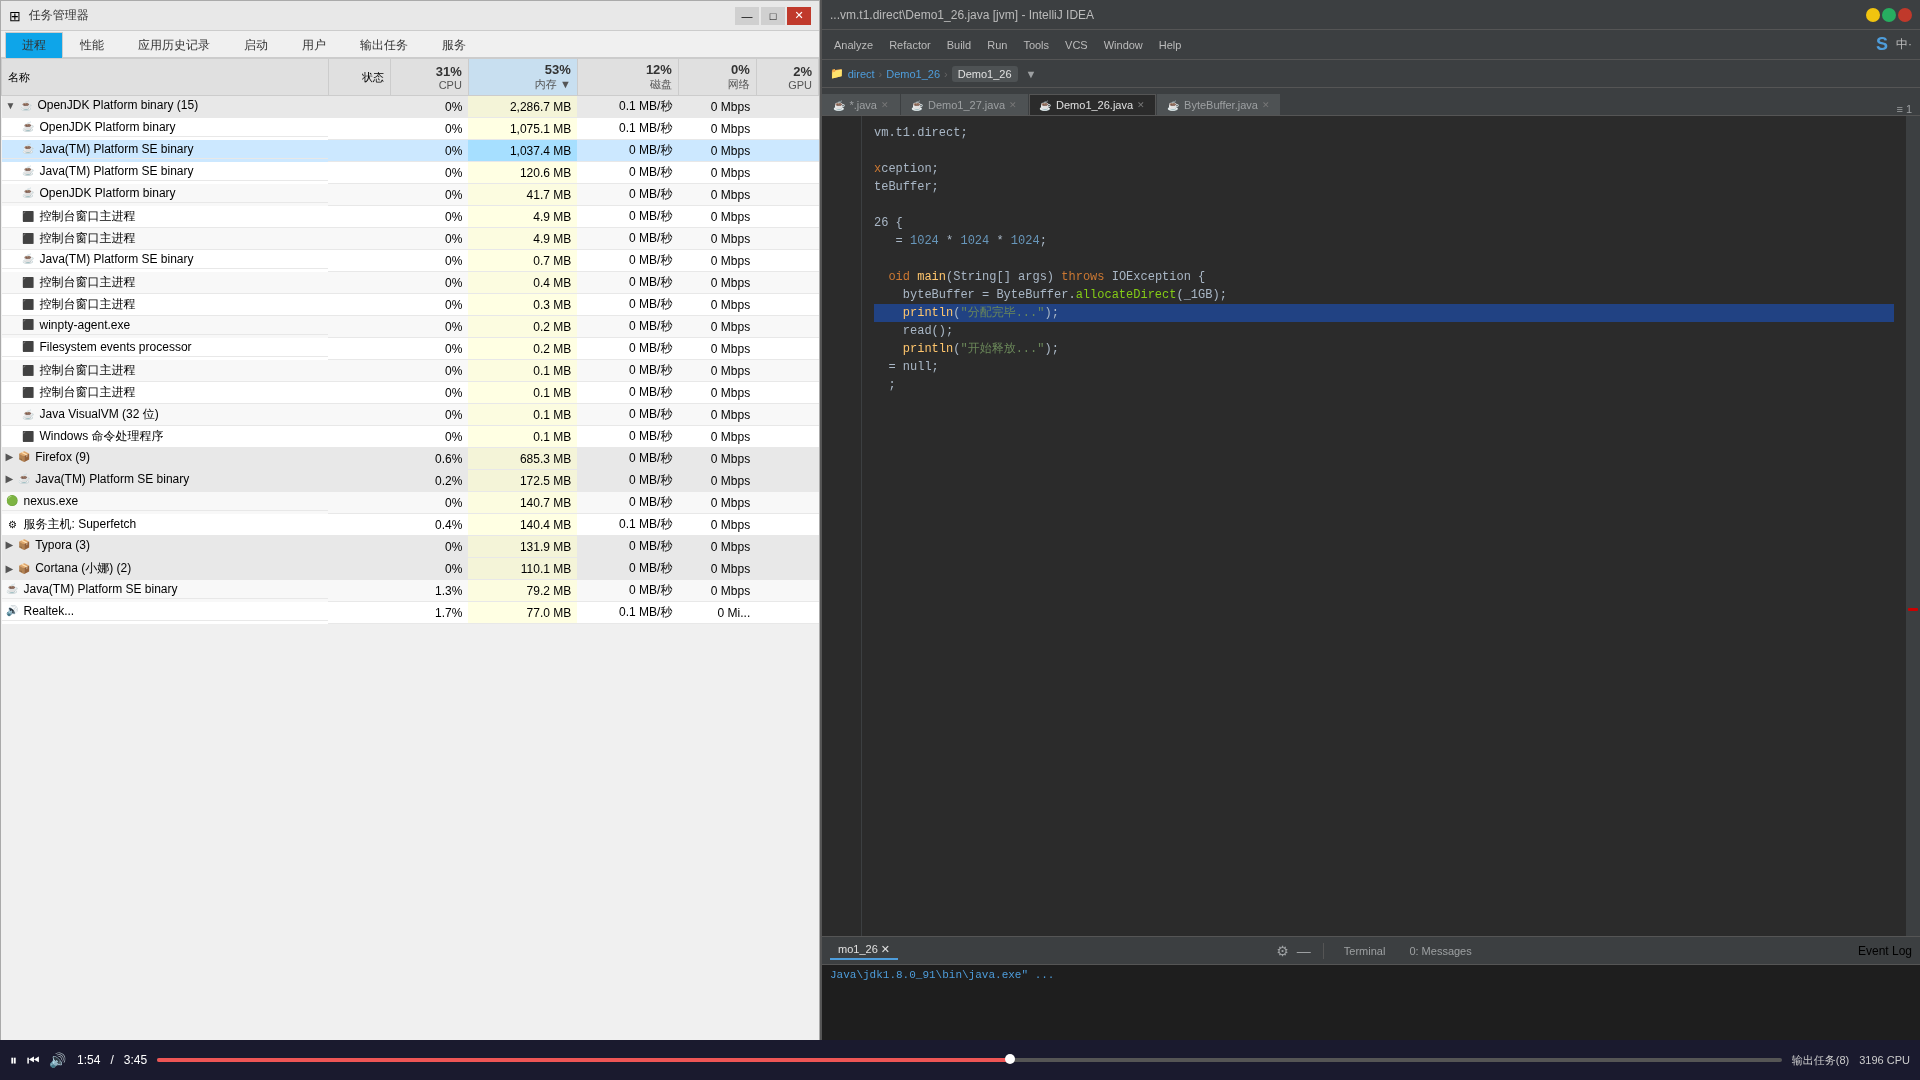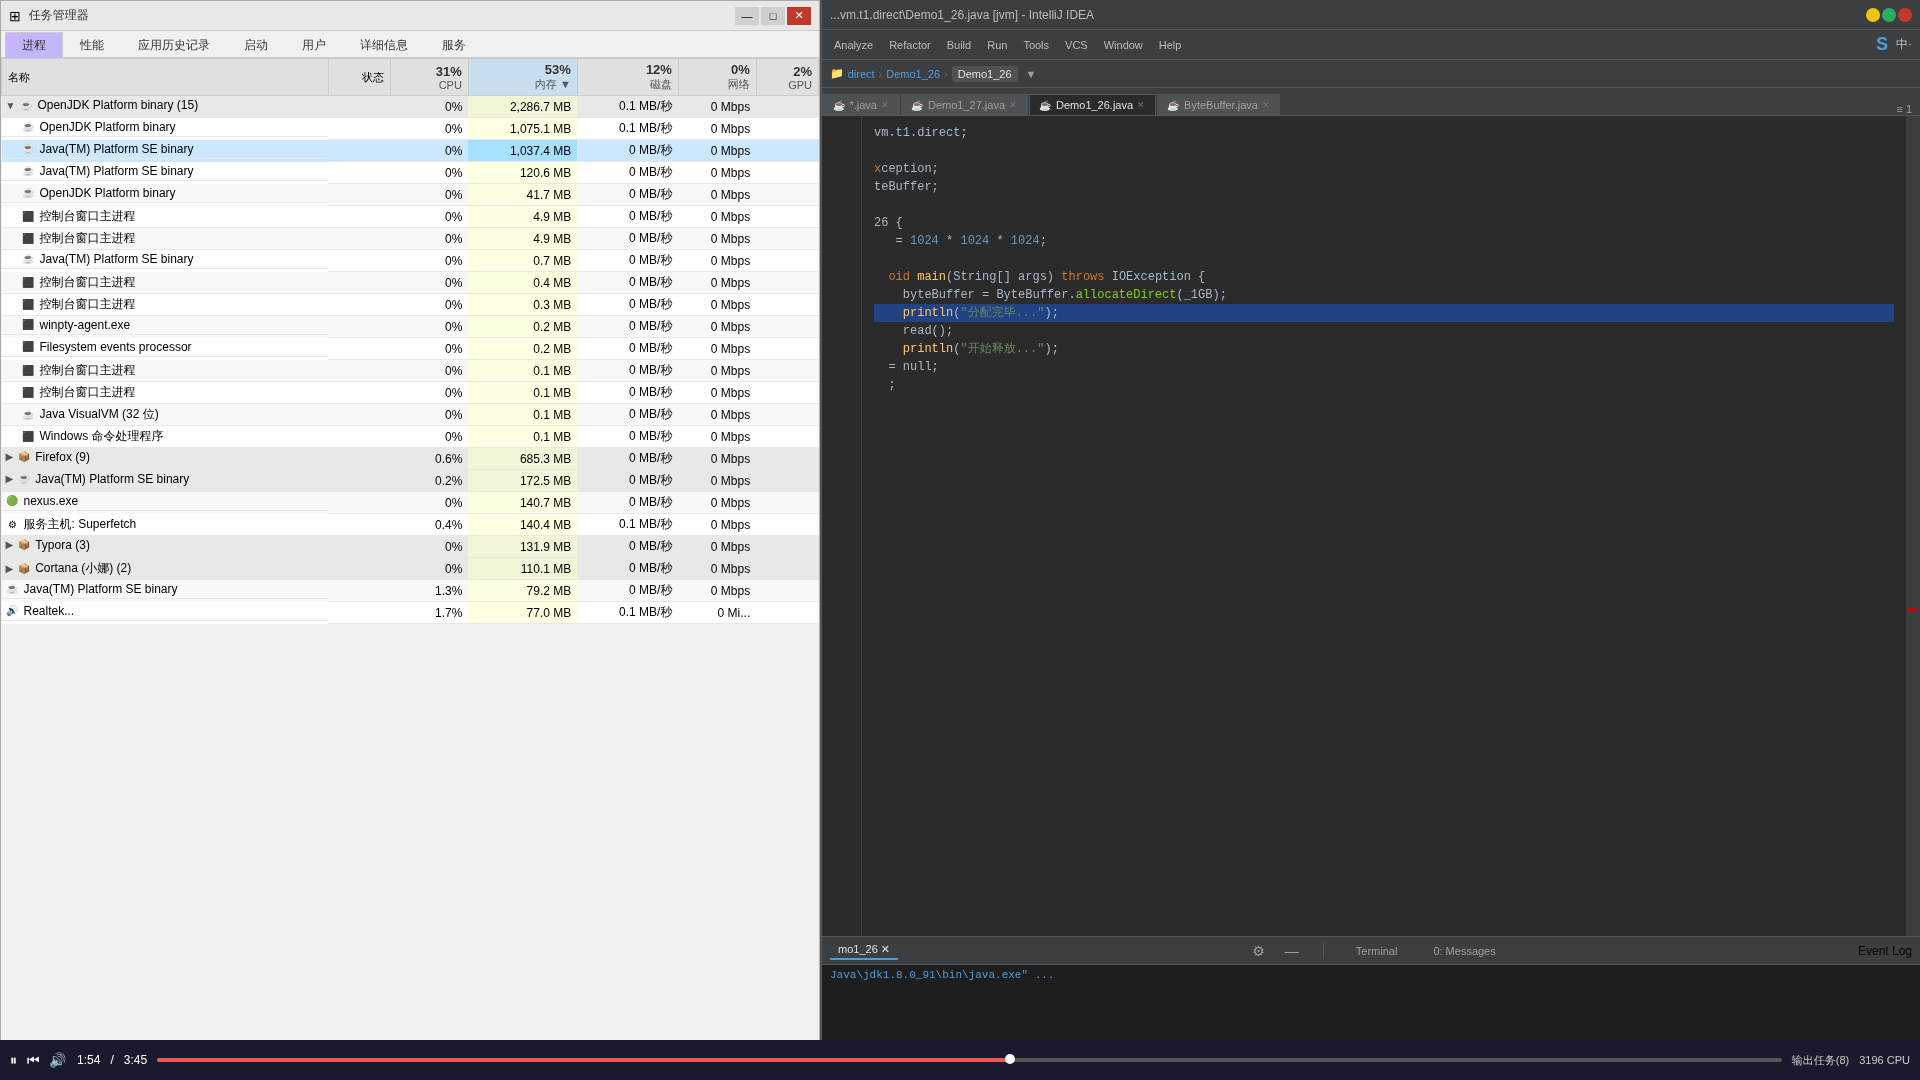--- a/index.html
+++ b/index.html
@@ -22,21 +22,21 @@
     .tm-titlebar { background: #e8e8e8; height: 30px; display: flex; align-items: center; padding: 0 8px; border-bottom: 1px solid #ccc; gap: 8px; }
     .tm-title-icon { font-size: 14px; }
     .tm-title-text { font-size: 12px; color: #333; flex: 1; }
     .tm-win-btns { display: flex; gap: 2px; }
     .tm-win-btn { width: 24px; height: 18px; border: none; cursor: pointer; font-size: 11px; display: flex; align-items: center; justify-content: center; background: #d0d0d0; }
     .tm-win-btn.close { background: #c0392b; color: white; }
     .tm-menubar { background: #f5f5f5; height: 24px; display: flex; align-items: center; padding: 0 4px; border-bottom: 1px solid #ddd; }
     .tm-menu-item { padding: 2px 8px; font-size: 12px; cursor: pointer; color: #333; }
     .tm-tabs { background: #f0f0f0; display: flex; border-bottom: 1px solid #ccc; padding: 0 4px; }
     .tm-tab { padding: 4px 16px; font-size: 12px; cursor: pointer; color: #333; border: 1px solid transparent; border-bottom: none; position: relative; top: 1px; }
-    .tm-tab.active { background: #c4b5fd; border-color: #ccc; border-bottom-color: #fff; }
+    .tm-tab.active { background: #0ea5e9; border-color: #ccc; border-bottom-color: #fff; }
 
     
     .tm-table-container { flex: 1; overflow: hidden; position: relative; }
     .tm-table { width: 100%; border-collapse: collapse; table-layout: fixed; }
     .tm-table thead th { background: #e0e0e0; border: 1px solid #ccc; padding: 3px 6px; font-size: 11px; font-weight: normal; text-align: right; cursor: pointer; position: sticky; top: 0; }
     .tm-table thead th.name-col { text-align: left; }
     .tm-table thead th.sorted { background: #c8dff0; }
     .tm-table thead th .col-header { display: flex; flex-direction: column; align-items: flex-end; }
     .tm-table thead th .col-pct { font-size: 13px; font-weight: bold; color: #333; }
     .tm-table thead th .col-name-label { font-size: 11px; color: #555; }
@@ -76,21 +76,21 @@
     
     .ij-code-area { flex: 1; background: #2b2b2b; overflow: hidden; position: relative; display: flex; }
     .line-numbers { width: 40px; background: #2b2b2b; padding: 8px 4px 8px 0; text-align: right; color: #606366; font-size: 12px; font-family: 'Courier New', monospace; line-height: 18px; flex-shrink: 0; border-right: 1px solid #3c3f41; }
     .code-content { flex: 1; padding: 8px 12px; font-size: 12px; font-family: 'Courier New', monospace; line-height: 18px; color: #a9b7c6; overflow: hidden; }
     .code-line { white-space: pre; }
     .highlight-line { background: #214283; display: block; }
     .ij-right-bar { width: 14px; background: #3c3f41; display: flex; flex-direction: column; }
 
     
     .ij-terminal { height: 120px; background: #1e1e1e; border-top: 1px solid #555; display: flex; flex-direction: column; }
-    .ij-terminal-header { background: #3c3f41; height: 28px; display: flex; align-items: center; padding: 0 8px; border-bottom: 1px solid #555; gap: 20px; }
+    .ij-terminal-header { background: #3c3f41; height: 28px; display: flex; align-items: center; padding: 0 8px; border-bottom: 1px solid #555; gap: 8px; }
     .terminal-tab { font-size: 11px; color: #9da0a2; cursor: pointer; padding: 2px 8px; }
     .terminal-tab.active { color: #e0e0e0; border-bottom: 2px solid #4e9ddb; }
     .terminal-content { flex: 1; padding: 4px 8px; font-family: 'Courier New', monospace; font-size: 11px; color: #9da0a2; overflow: hidden; }
     .terminal-prompt { color: #4e9ddb; }
 
     
     .ij-statusbar { height: 24px; background: #3c3f41; display: flex; align-items: center; padding: 0 8px; border-top: 1px solid #555; gap: 8px; font-size: 11px; color: #9da0a2; }
     .status-right { margin-left: auto; display: flex; gap: 12px; }
   </style>
 </head>
@@ -110,21 +110,21 @@
       </div>
     </div>
 
 
     <div class="tm-tabs">
       <div class="tm-tab active">进程</div>
       <div class="tm-tab">性能</div>
       <div class="tm-tab">应用历史记录</div>
       <div class="tm-tab">启动</div>
       <div class="tm-tab">用户</div>
-      <div class="tm-tab">详细信息</div>
+      <div class="tm-tab">输出任务</div>
       <div class="tm-tab">服务</div>
     </div>
 
     <div class="tm-table-container" style="overflow-y:auto;">
       <table class="tm-table">
         <thead>
           <tr>
             <th class="name-col" style="width:42%; text-align:left;">
               <div style="text-align:left;">名称</div>
             </th>

